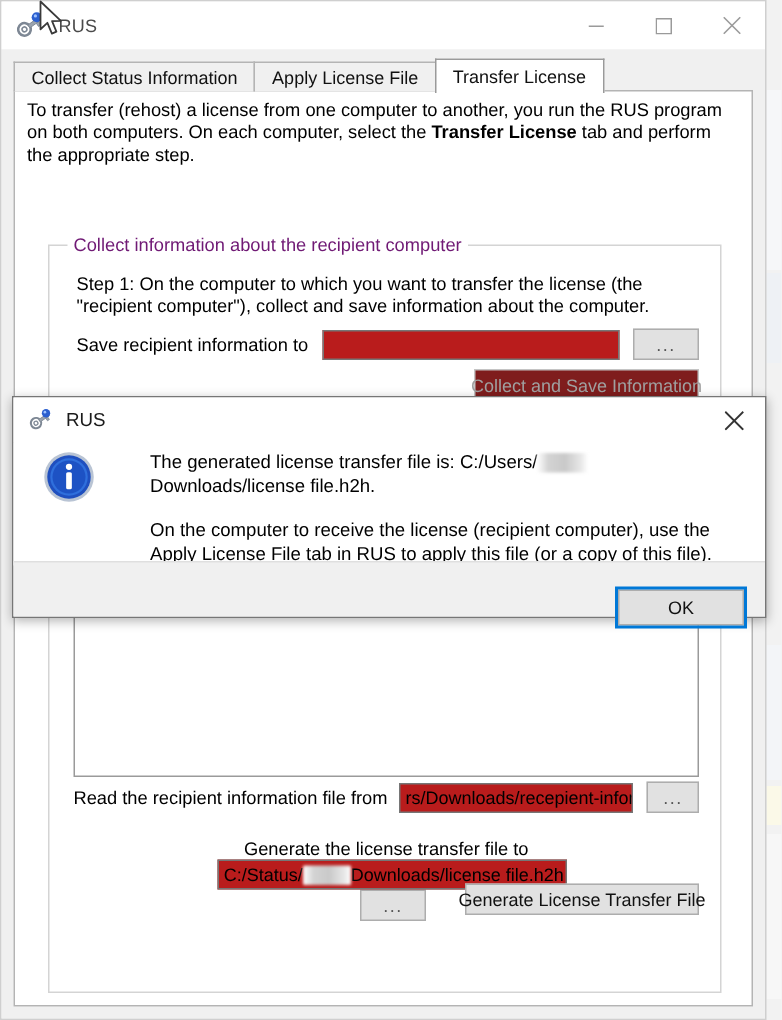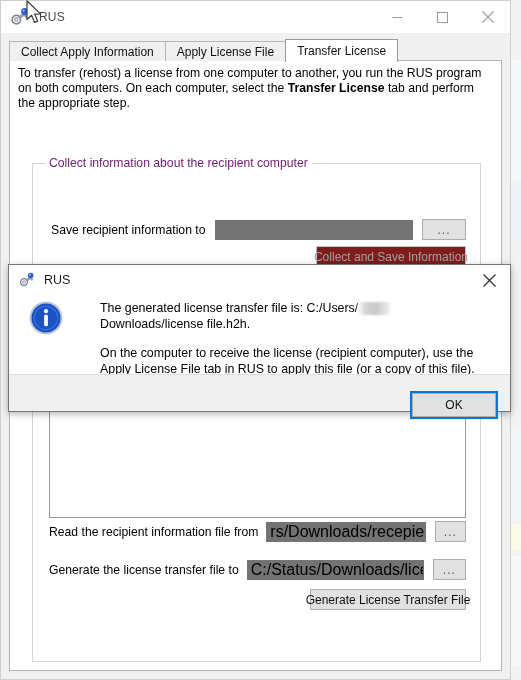--- a/index.html
+++ b/index.html
@@ -161,25 +161,25 @@
     left: 18px; top: 18px; right: 14px;
     font-size: 12.2px;
     line-height: 15px;
   }
 
   .field-row { position: absolute; display: flex; align-items: center; }
   .field-label { font-size: 12.2px; color: #000; white-space: nowrap; }
 
   .text-input {
     border: 1px solid #767676;
-    background: #737373;
+    background: #b91c1c;
     height: 20px;
     box-sizing: border-box;
     font-family: "Liberation Sans", sans-serif;
-    font-size: 16px;
+    font-size: 12px;
     color: #000;
     padding: 0 1px 0 3px;
     display: flex;
     align-items: center;
     overflow: hidden;
     white-space: nowrap;
     position: relative;
   }
   .redact {
     display: inline-block;
@@ -214,21 +214,21 @@
 
   
   #transfer-textarea {
     position: absolute;
     left: 16px; top: 16px; right: 14px; height: 195px;
     background: #ffffff;
     border: 1px solid #9a9a9a;
     box-sizing: border-box;
   }
   #row-read  { left: 16px; top: 214px; right: 14px; }
-  #row-gen   { left: 16px; top: 252px; right: 14px; }
+  #row-gen   { left: 16px; top: 252px; right: 14px; flex-direction: column; }
   #gen-btn   { position: absolute; right: 14px; top: 282px; width: 156px; }
 
   
   #modal-dialog {
     position: absolute;
     left: 8px; top: 264px;
     width: 503px;
     height: 148px;
     background: #ffffff;
     border: 1px solid #767676;
@@ -348,32 +348,33 @@
             <line x1="0.5" y1="0.5" x2="11.5" y2="11.5" stroke="#9a9a9a" stroke-width="1.1"></line>
             <line x1="11.5" y1="0.5" x2="0.5" y2="11.5" stroke="#9a9a9a" stroke-width="1.1"></line>
           </svg>
       </div>
     </div>
   </div>
 
   <div id="client-area">
 
     <div id="tab-strip">
-      <div class="tab">Collect Apply Information</div>
+      <div class="tab">Collect Status Information</div>
       <div class="tab">Apply License File</div>
       <div class="tab active">Transfer License</div>
     </div>
 
     <div id="tab-page">
 
       <div id="intro-text"><span>To transfer (rehost) a license from one computer to another, you run the RUS program on both computers. On each computer, select the </span><b>Transfer License</b><span> tab and perform the appropriate step.</span></div>
 
       <div class="group-box" id="group-collect">
         <div class="group-title">Collect information about the recipient computer</div>
 
+        <div id="step1-text">Step 1: On the computer to which you want to transfer the license (the "recipient computer"), collect and save information about the computer.</div>
 
         <div class="field-row" id="row-save">
           <span class="field-label">Save recipient information to</span>
           <div class="text-input" style="flex:1 1 auto; margin-left:10px;"></div>
           <div class="btn dots" style="width:44px; margin-left:9px;">...</div>
         </div>
 
         <div class="btn disabled" id="collect-save-btn">Collect and Save Information</div>
       </div>
 

